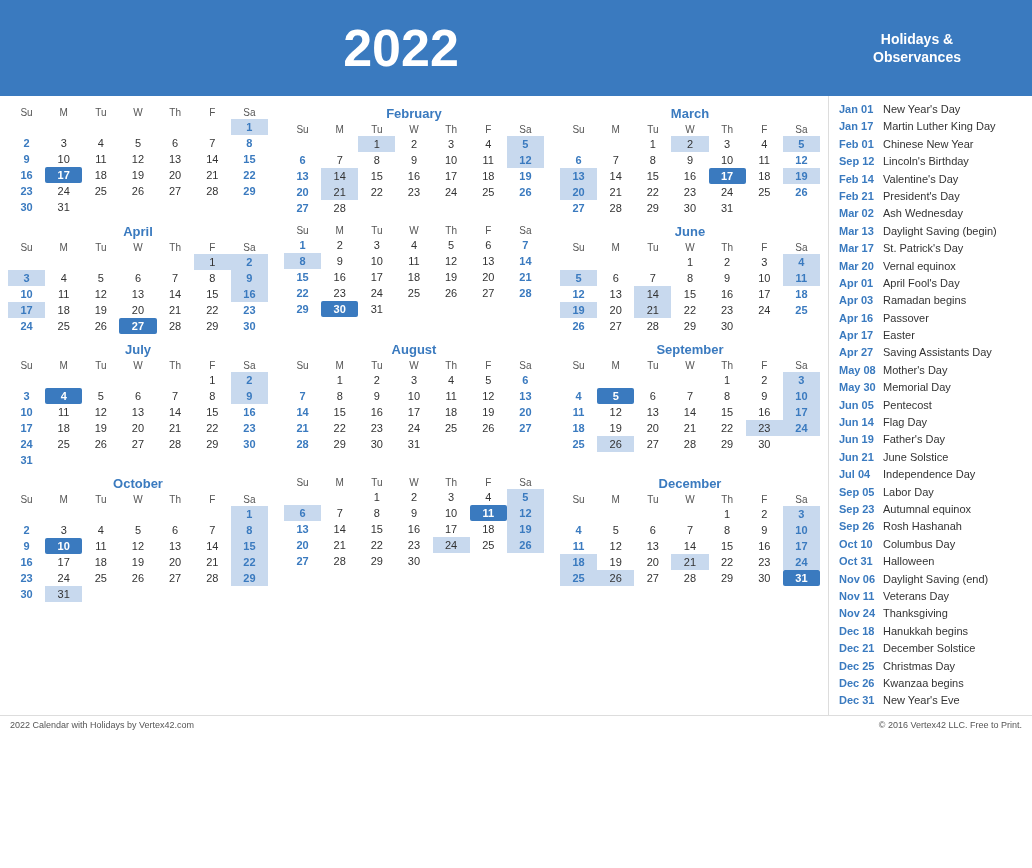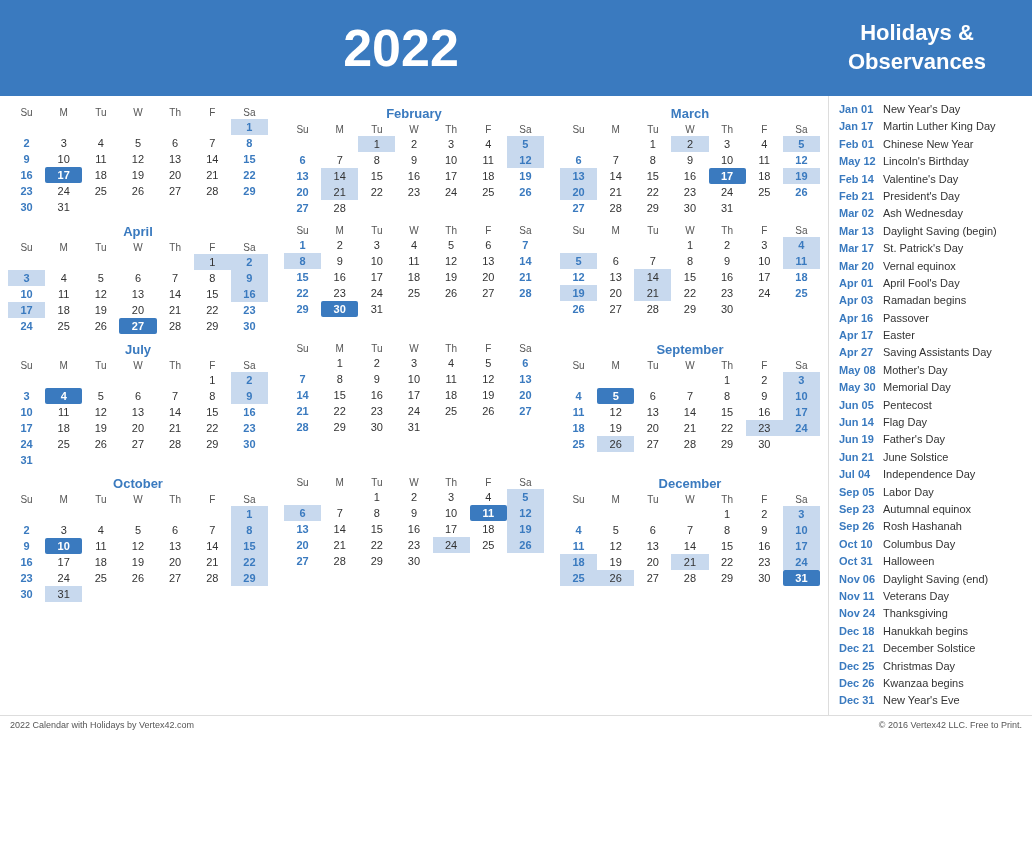--- a/index.html
+++ b/index.html
@@ -16,21 +16,21 @@
       font-size: 52px;
       font-weight: bold;
       padding: 18px 14px;
       flex: 1;
     }
 
     .sidebar-header {
       background: #3a7abf;
       color: white;
       text-align: center;
-      font-size: 22px;
+      font-size: 14px;
       font-weight: bold;
       padding: 12px 10px;
       width: 230px;
       display: flex;
       align-items: center;
       justify-content: center;
       line-height: 1.3;
     }
 
     .content-row { display: flex; flex-direction: row; flex: 1; }
@@ -459,20 +459,21 @@
                   <td>31</td>
                   <td></td>
                   <td></td>
                   <td></td>
                   <td></td>
                 </tr>
               </tbody>
             </table>
           </div>
           <div class="month-block">
+            <div class="month-title">June</div>
             <table class="cal-table">
               <thead>
                 <tr>
                   <th>Su</th>
                   <th>M</th>
                   <th>Tu</th>
                   <th>W</th>
                   <th>Th</th>
                   <th>F</th>
                   <th>Sa</th>
@@ -593,20 +594,21 @@
                   <td></td>
                   <td></td>
                   <td></td>
                   <td></td>
                   <td></td>
                 </tr>
               </tbody>
             </table>
           </div>
           <div class="month-block">
+            <div class="month-title">August</div>
             <table class="cal-table">
               <thead>
                 <tr>
                   <th>Su</th>
                   <th>M</th>
                   <th>Tu</th>
                   <th>W</th>
                   <th>Th</th>
                   <th>F</th>
                   <th>Sa</th>
@@ -931,21 +933,21 @@
           </div>
           <div class="holiday-item">
             <span class="holiday-date">Jan 17</span>
             <span class="holiday-name">Martin Luther King Day</span>
           </div>
           <div class="holiday-item">
             <span class="holiday-date">Feb 01</span>
             <span class="holiday-name">Chinese New Year</span>
           </div>
           <div class="holiday-item">
-            <span class="holiday-date">May 12</span>
+            <span class="holiday-date">Sep 12</span>
             <span class="holiday-name">Lincoln's Birthday</span>
           </div>
           <div class="holiday-item">
             <span class="holiday-date">Feb 14</span>
             <span class="holiday-name">Valentine's Day</span>
           </div>
           <div class="holiday-item">
             <span class="holiday-date">Feb 21</span>
             <span class="holiday-name">President's Day</span>
           </div>

